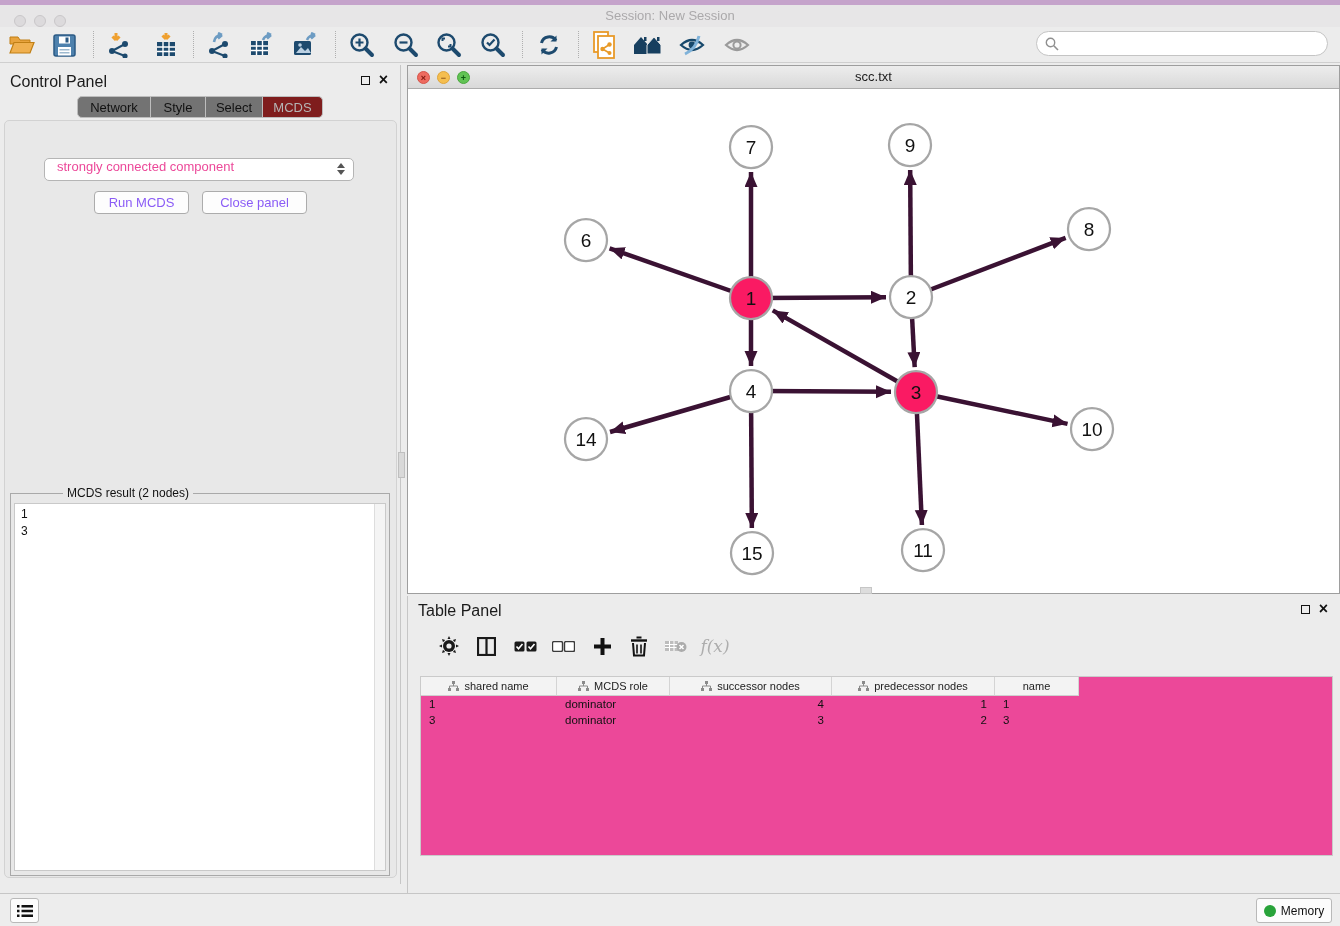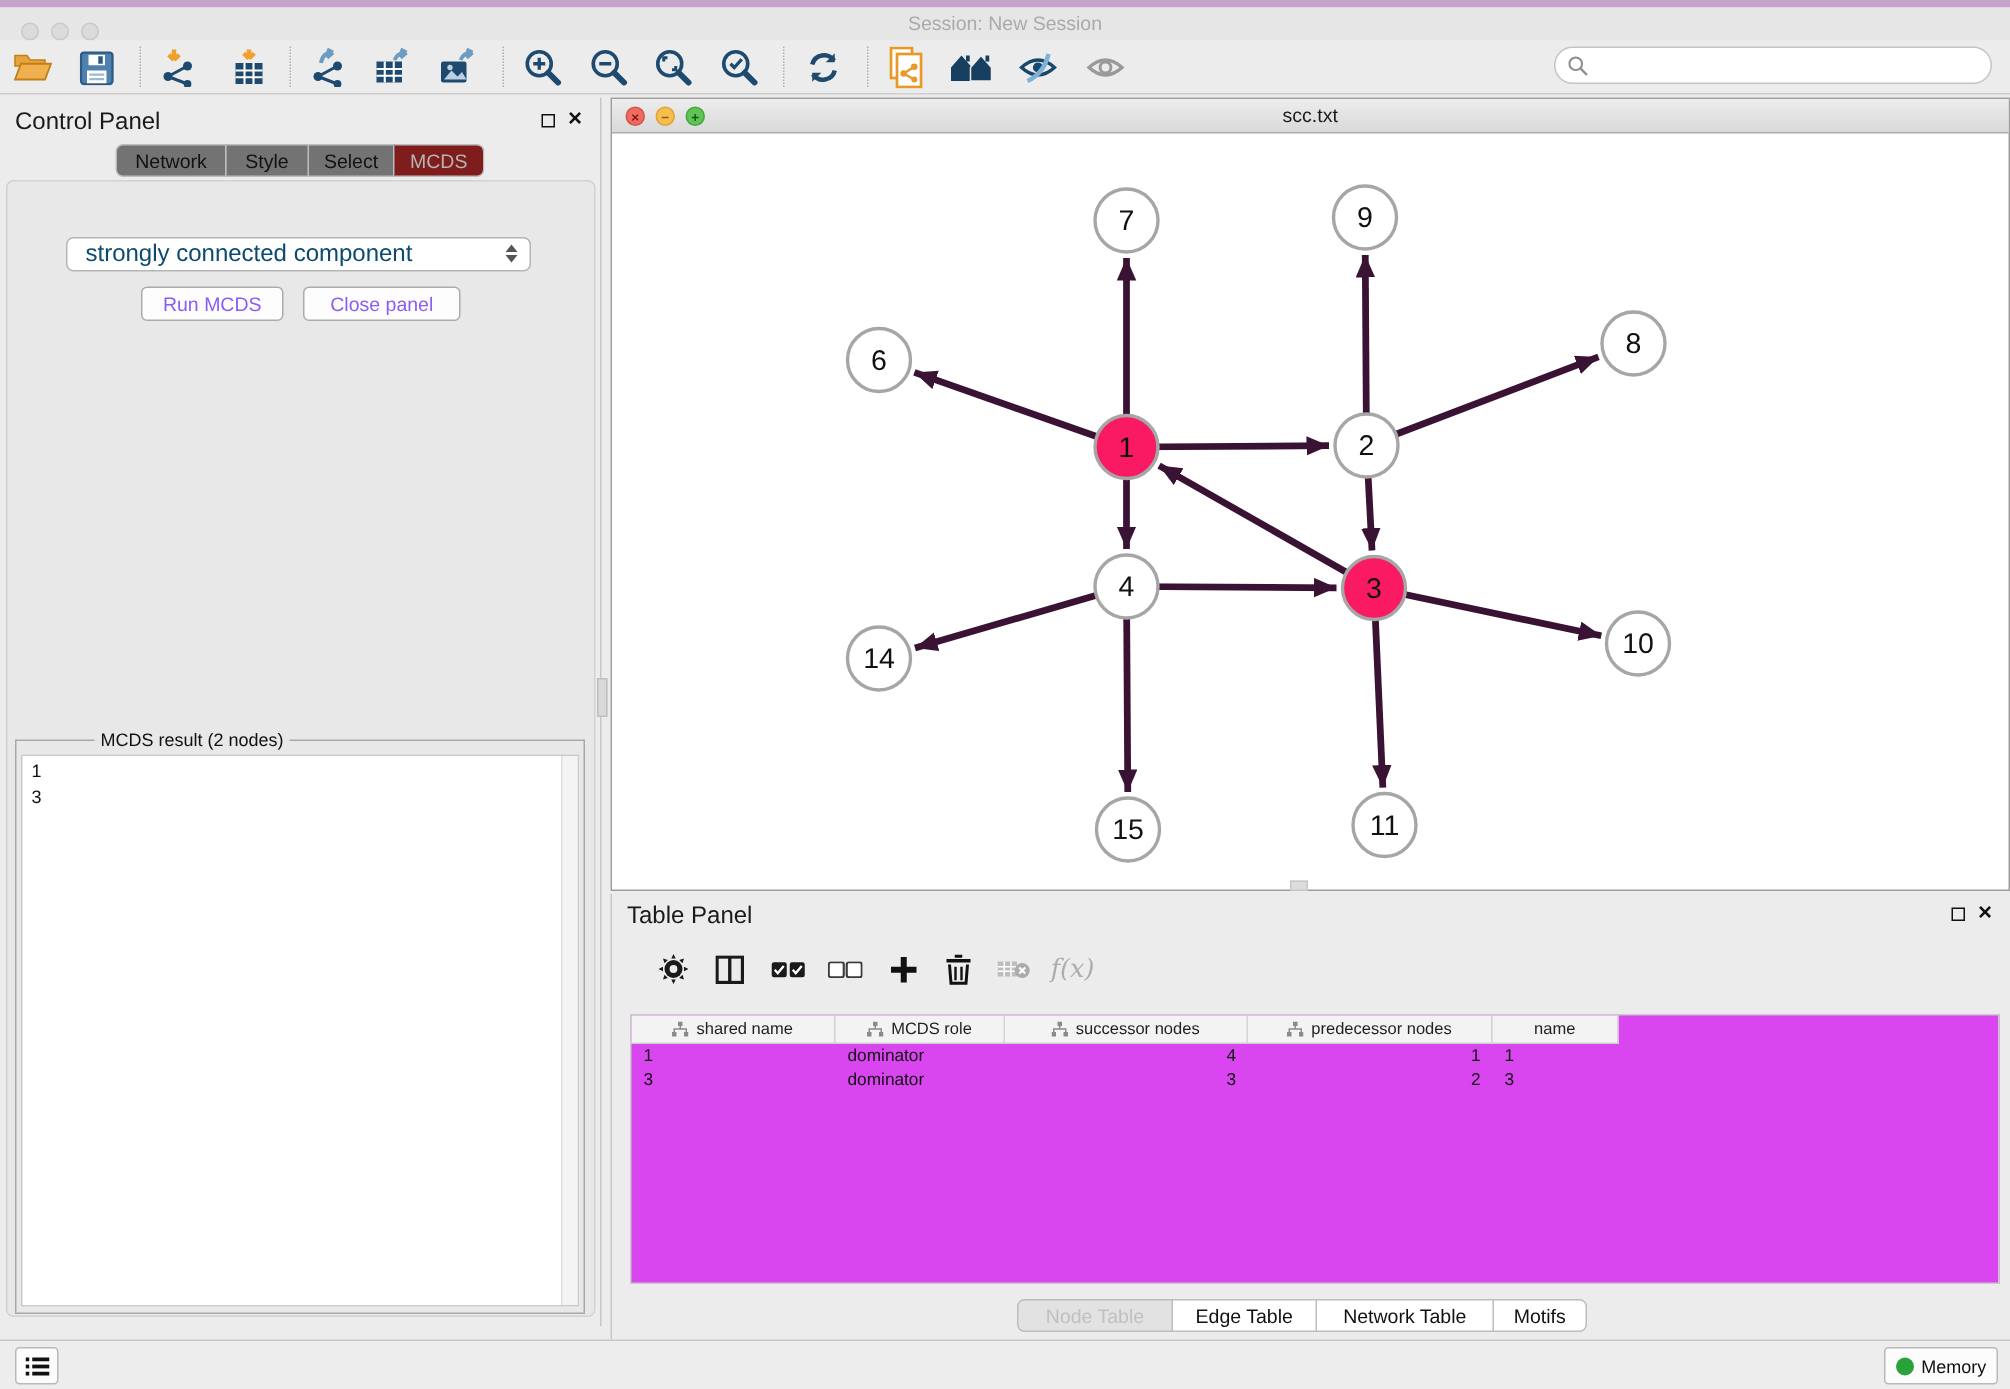--- a/index.html
+++ b/index.html
@@ -28,21 +28,21 @@
   .panel-btns { position:absolute; display:flex; gap:9px; align-items:center; }
   .float-ic { width:9px; height:9px; border:1.5px solid #111; display:inline-block; }
   .close-ic { font-size:16px; font-weight:bold; color:#111; line-height:12px; }
   .tabrow { position:absolute; display:flex; }
   .tab { height:22px; background:#737373; border:1px solid #BDBDBD; border-left:none; font-size:13px; color:#111; display:flex; align-items:center; justify-content:center; }
   .tab:first-child { border-left:1px solid #BDBDBD; border-radius:5px 0 0 5px; }
   .tab:last-child { border-radius:0 5px 5px 0; }
   .tab.sel-gray { background:#7f1d1d; color:#B5B5B5; }
   #cp-content { left:4px; top:55px; width:393px; height:758px; background:#E8E8E8; border:1px solid #D2D2D2; border-radius:5px; }
   #opt-label { left:0; top:71px; width:401px; text-align:center; font-size:13px; color:#111; }
-  #opt-select { left:44px; top:93px; width:310px; height:23px; background:#fff; border:1px solid #B5B5B5; border-radius:5px; font-size:16px; color:#0c4a6e; display:flex; align-items:center; padding-left:12px; }
+  #opt-select { left:44px; top:93px; width:310px; height:23px; background:#fff; border:1px solid #B5B5B5; border-radius:5px; font-size:13px; color:#ec4899; display:flex; align-items:flex-start; padding-left:12px; }
   .stepper { position:absolute; right:8px; top:4px; display:flex; flex-direction:column; gap:2px; }
   .tri-up { width:0; height:0; border-left:4px solid transparent; border-right:4px solid transparent; border-bottom:5px solid #555; }
   .tri-dn { width:0; height:0; border-left:4px solid transparent; border-right:4px solid transparent; border-top:5px solid #555; }
   .btn { position:absolute; height:23px; background:#FDFDFD; border:1px solid #ACACAC; border-radius:4px; font-size:13px; color:#8b5cf6; display:flex; align-items:center; justify-content:center; }
   #mcds-group { left:10px; top:428px; width:380px; height:383px; border:1px solid #A9A9A9; }
   #mcds-legend { position:absolute; left:8px; top:-8px; background:#E8E8E8; padding:0 4px; font-size:12px; color:#111;margin-left:44px; }
   #mcds-text { position:absolute; left:3px; top:9px; right:3px; bottom:4px; background:#fff; border:1px solid #C9C9C9; }
   #mcds-scroll { position:absolute; right:0; top:0; width:11px; height:100%; background:#F4F4F4; border-left:1px solid #DDD; }
   .mcds-line { font-size:12px; line-height:17px; color:#111; padding-left:6px; }
   #mcds-text .pad { padding-top:2px; }
@@ -57,21 +57,21 @@
   .tf.yel { background:#F5BE4F; border:1px solid #DFA53B; color:#93591B; }
   .tf.grn { background:#61C354; border:1px solid #4AA73E; color:#0D5B10; }
   #graph-svg { position:absolute; left:0; top:23px; }
   .splitter-h { left:398px; top:452px; width:7px; height:26px; background:#D9D9D9; border:1px solid #BFBFBF; }
   .splitter-v { left:860px; top:587px; width:12px; height:7px; background:#DDD; border:1px solid #C6C6C6; }
 
   
   #table-panel { left:407px; top:596px; width:933px; height:297px; background:#ECECEC; border-left:1px solid #C6C6C6; }
   #tp-toolbar { position:absolute; left:12px; top:33px; width:909px; height:34px; }
   .tpicon { position:absolute; top:0; width:34px; height:34px; display:flex; align-items:center; justify-content:center; }
-  #tp-table { position:absolute; left:12px; top:80px; width:913px; height:180px; background:#d946ef; border:1px solid #CACACA; }
+  #tp-table { position:absolute; left:12px; top:80px; width:913px; height:180px; background:#ec4899; border:1px solid #CACACA; }
   #tp-header { position:absolute; left:0; top:0; height:19px; display:flex; }
   .hcell { height:19px; background:#F3F3F3; border-right:1px solid #D4D4D4; border-bottom:1px solid #CFCFCF; display:flex; align-items:center; justify-content:center; gap:5px; font-size:11px; color:#222; }
   .tree-ic { flex:0 0 auto; }
   .trow { position:absolute; left:0; height:16px; display:flex; font-size:11.5px; color:#111; }
   .tcell { padding:1px 8px 0 8px; }
   .tcell.num { text-align:right; }
   #tp-tabs { position:absolute; left:270px; top:270px; display:flex; }
   .tp-tab { height:22px; background:#fff; border:1px solid #BDBDBD; border-left:none; font-size:13px; color:#111; display:flex; align-items:center; justify-content:center; }
   .tp-tab:first-child { border-left:1px solid #BDBDBD; border-radius:5px 0 0 5px; }
   .tp-tab:last-child { border-radius:0 5px 5px 0; }
@@ -441,26 +441,20 @@
         </div>
         <div class="trow" style="top: 36px;">
           <div class="tcell" style="width: 136px;">3</div>
           <div class="tcell" style="width: 113px;">dominator</div>
           <div class="tcell num" style="width: 162px;">3</div>
           <div class="tcell num" style="width: 163px;">2</div>
           <div class="tcell" style="width: 84px;">3</div>
         </div>
       </div>
   </div>
-  <div id="tp-tabs">
-    <div class="tp-tab sel-gray" style="width:104px">Node Table</div>
-    <div class="tp-tab" style="width:96px">Edge Table</div>
-    <div class="tp-tab" style="width:118px">Network Table</div>
-    <div class="tp-tab" style="width:62px">Motifs</div>
-  </div>
 </div>
 
 <div class="abs" id="statusbar">
   <div id="list-btn">
     <svg width="16" height="14" viewBox="0 0 16 14">
       <rect x="0" y="1" width="2.5" height="2.5" fill="#111"></rect>
         <rect x="4.5" y="1" width="11.5" height="2.5" fill="#111"></rect>
       <rect x="0" y="5.75" width="2.5" height="2.5" fill="#111"></rect>
         <rect x="4.5" y="5.75" width="11.5" height="2.5" fill="#111"></rect>
       <rect x="0" y="10.5" width="2.5" height="2.5" fill="#111"></rect>

